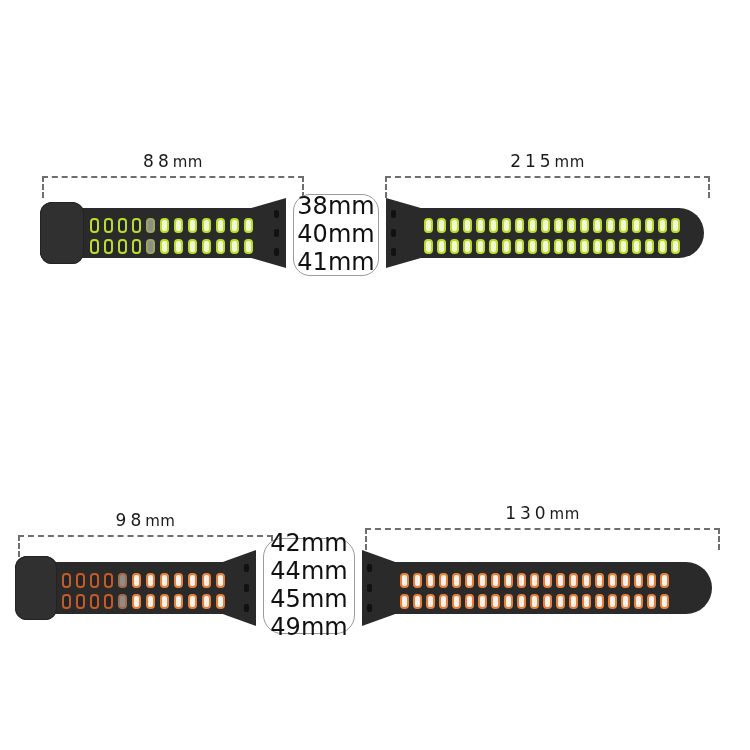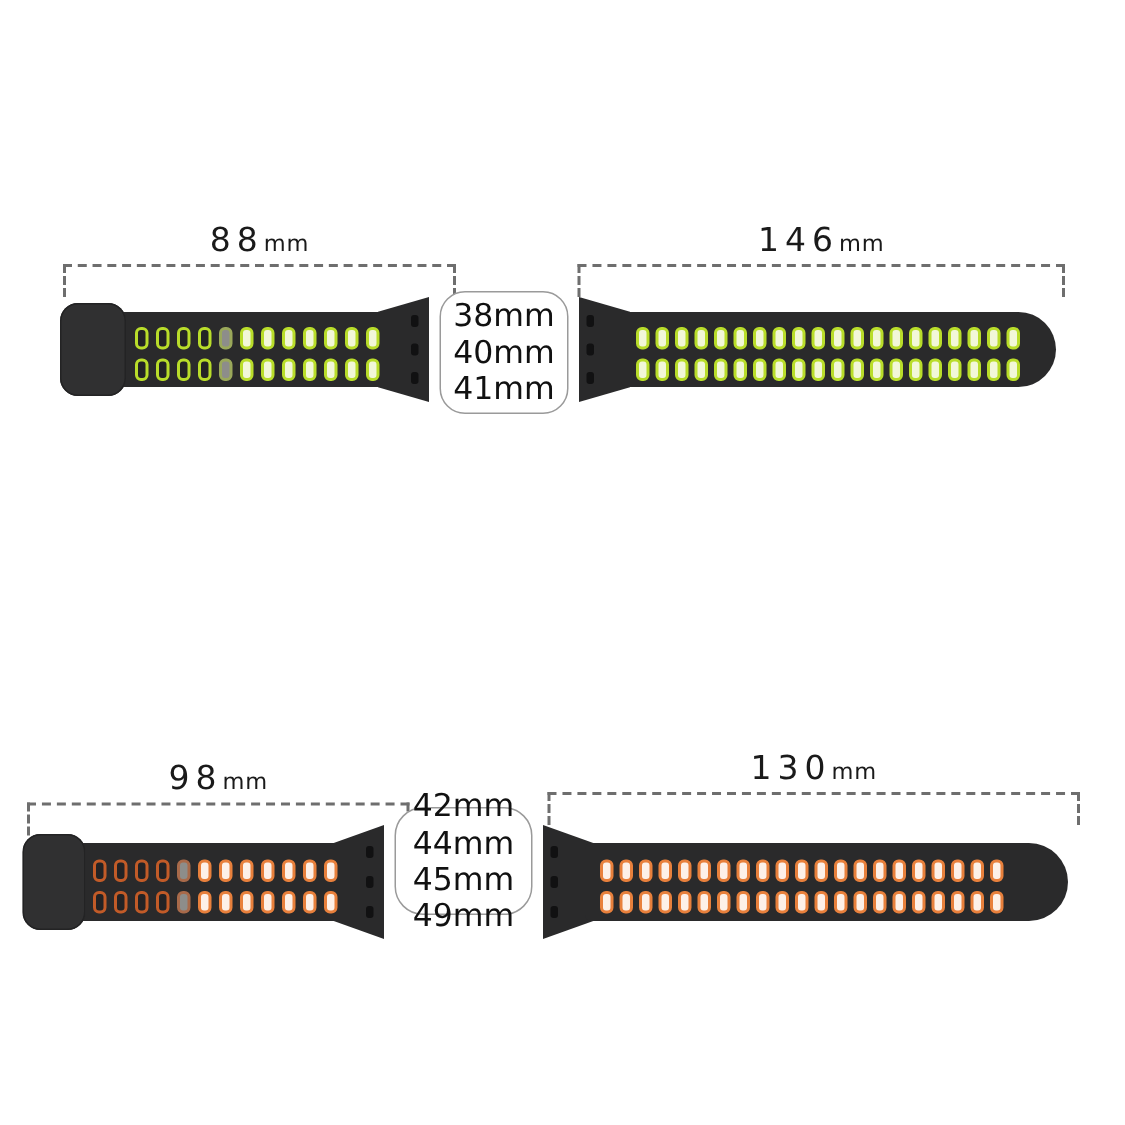--- a/index.html
+++ b/index.html
@@ -32,21 +32,21 @@
   .dim-tick.right{right:0;}
   .dim-label{
     position:absolute;top:0;left:0;right:0;
     text-align:center;
     font-size:17px;
     color:#1a1a1a;
     letter-spacing:0px;
     line-height:22px;
     white-space:nowrap;
   }
-  .dim-label .num{letter-spacing:4px;font-size:22px;}
+  .dim-label .num{letter-spacing:4px;font-size:17px;}
   .dim-label .unit{letter-spacing:0.5px;font-size:15px;}
 
   
   .strap{
     position:absolute;
     background:#2a2a2b;
     box-sizing:border-box;
   }
   
   .strap-short{
@@ -98,21 +98,21 @@
     background:#ffffff;
     border:1.5px solid #9a9a9a;
     box-sizing:border-box;
     display:flex;
     flex-direction:column;
     align-items:center;
     justify-content:center;
     z-index:5;
   }
   .case-line{
-    font-size:21px;
+    font-size:24px;
     color:#111;
     line-height:1.16;
     letter-spacing:0px;
     white-space:nowrap;
   }
   .case-small{border-radius:17px;}
   .case-large{border-radius:19px;}
 </style>
 </head>
 <body>
@@ -125,21 +125,21 @@
       <div class="dim-label">
         <span class="num">88</span><span class="unit">mm</span>
       </div>
       <div class="dim-line"></div>
       <div class="dim-tick left"></div>
       <div class="dim-tick right"></div>
     </div>
 
     <div class="dim" style="left:385px;top:10px;width:325px;">
       <div class="dim-label">
-        <span class="num">146</span><span class="unit">mm</span>
+        <span class="num">215</span><span class="unit">mm</span>
       </div>
       <div class="dim-line"></div>
       <div class="dim-tick left"></div>
       <div class="dim-tick right"></div>
     </div>
 
     <div class="strap strap-short" style="left:58px;top:68px;width:212px;height:50px;"></div>
     <div class="keeper" style="left:40px;top:62px;width:44px;height:62px;"></div>
 
     <div class="lug" style="left:252px;top:58px;width:34px;height:70px;clip-path:polygon(0% 14%, 100% 0%, 100% 100%, 0% 86%);">
@@ -283,21 +283,21 @@
         <div class="hole grey-orange"></div>
         <div class="hole bright-orange"></div>
         <div class="hole bright-orange"></div>
         <div class="hole bright-orange"></div>
         <div class="hole bright-orange"></div>
         <div class="hole bright-orange"></div>
         <div class="hole bright-orange"></div>
         <div class="hole bright-orange"></div>
       </div>
 
-    <div class="case case-large" style="left:263px;top:48px;width:92px;height:72px;">
+    <div class="case case-large" style="left:263px;top:48px;width:92px;height:96px;">
       <div class="case-line">42mm</div>
       <div class="case-line">44mm</div>
       <div class="case-line">45mm</div>
       <div class="case-line">49mm</div>
     </div>
 
     <div class="lug" style="left:362px;top:60px;width:34px;height:76px;clip-path:polygon(0% 0%, 100% 16%, 100% 84%, 0% 100%);">
       <div class="lug-notch" style="left:5px;top:14px;"></div>
       <div class="lug-notch" style="left:5px;top:34px;"></div>
       <div class="lug-notch" style="left:5px;top:54px;"></div>

